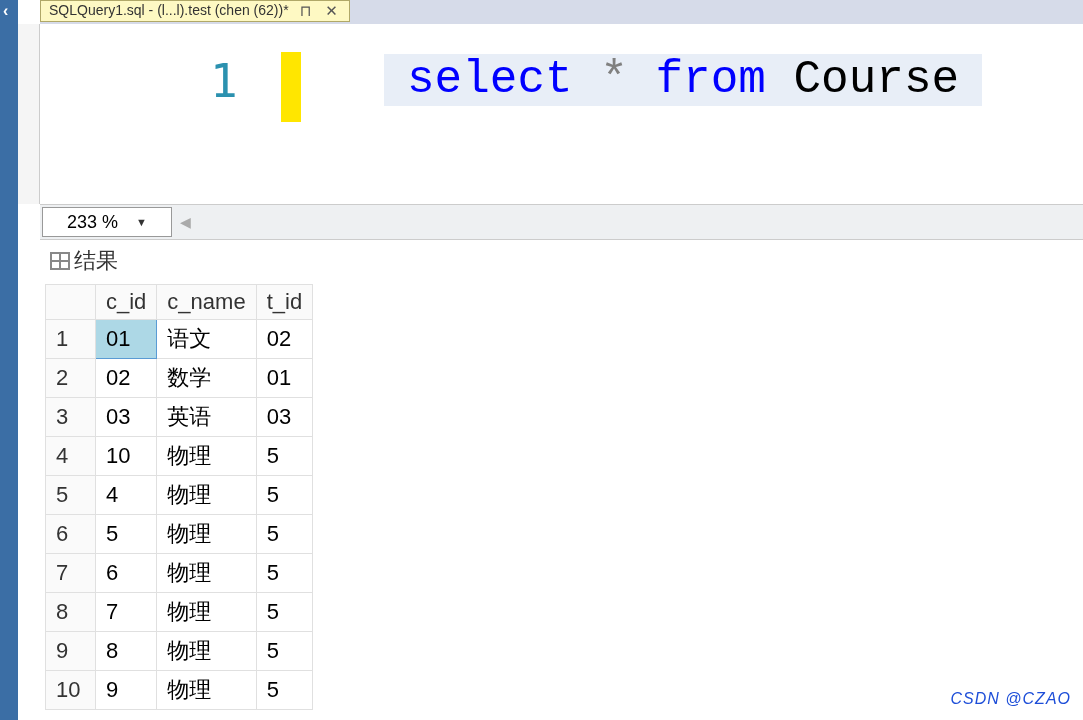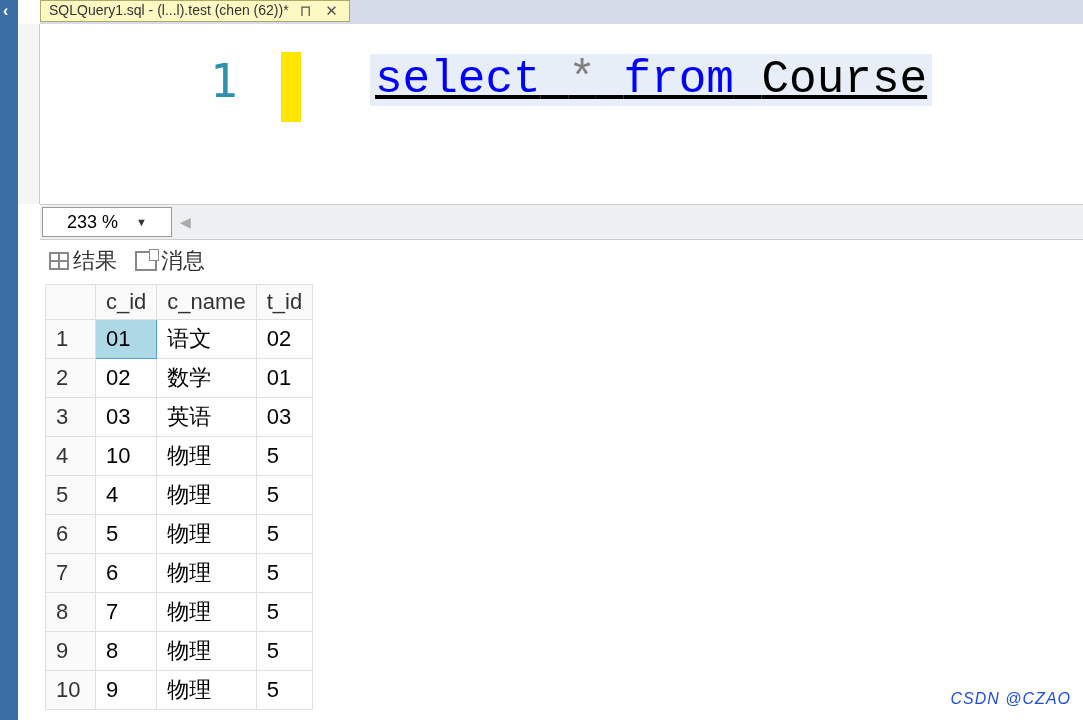--- a/index.html
+++ b/index.html
@@ -75,26 +75,25 @@
     }
     .cursor-block {
       position: absolute;
       left: 241px;
       top: 28px;
       width: 20px; height: 70px;
       background: #ffe600;
     }
     .sql-text {
       position: absolute;
-      left: 330px;
+      left: 344px;
       top: 30px;
       background: #e8eef7;
-      padding: 0 5px;
+      padding: 0 23px;
       white-space: nowrap;
-      text-decoration: underline;
     }
     .kw { color: #0000ff; }
     .op { color: #808080; }
     .ident { color: #000; }
     .zoom-bar {
       position: absolute;
       left: 40px; top: 204px;
       height: 36px;
       width: 1043px;
       background: #eef0f2;
@@ -121,20 +120,21 @@
       font-size: 14px;
     }
     .result-tabs {
       position: absolute;
       left: 45px; top: 244px;
       display: flex;
       gap: 10px;
       align-items: center;
       font-size: 22px;
       color: #333;
+      flex-direction: column;
     }
     .result-tab {
       display: flex;
       align-items: center;
       gap: 4px;
       padding: 2px 4px;
       cursor: pointer;
     }
     .icon-grid {
       display: inline-block;

